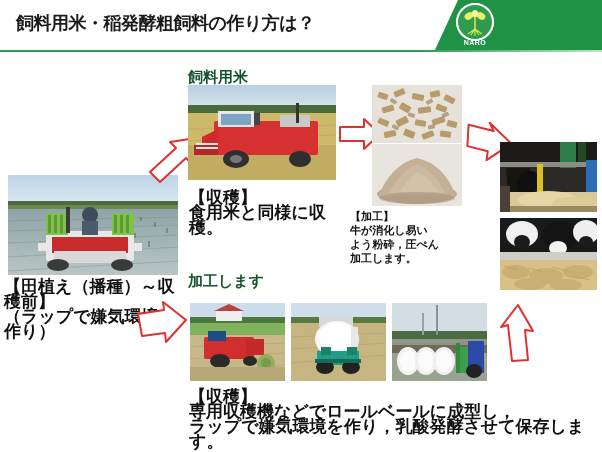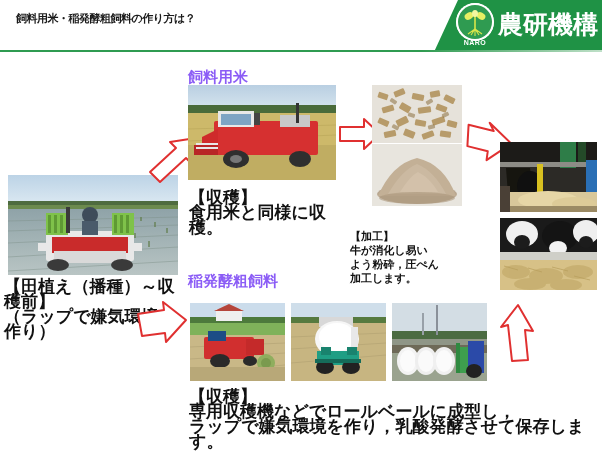--- a/index.html
+++ b/index.html
@@ -27,21 +27,21 @@
     position: absolute;
     left: 0; top: 0;
     width: 602px;
     height: 52px;
     background: #ffffff;
     overflow: hidden;
   }
   .header-title {
     position: absolute;
     left: 16px; top: 11px;
-    font-size: 11px;
+    font-size: 18px;
     font-weight: bold;
     color: #1a1a1a;
     letter-spacing: -0.5px;
     white-space: nowrap;
   }
   .brand-block {
     position: absolute;
     right: 0; top: 0;
     width: 168px;
     height: 52px;
@@ -86,21 +86,21 @@
     left: 0; top: 50px;
     width: 602px; height: 3px;
     background: linear-gradient(to right, #2f9b51 0%, #2f9b51 70%, #bfe0c8 100%);
   }
 
   
   .sec-heading {
     position: absolute;
     font-size: 15px;
     font-weight: bold;
-    color: #8b5cf6;
+    color: #14532d;
     white-space: nowrap;
   }
   #heading-shiryou { left: 188px; top: 68px; }
   #heading-ine     { left: 188px; top: 272px; }
 
   
   .photo {
     position: absolute;
     overflow: hidden;
     background: #c8c8c8;
@@ -136,30 +136,29 @@
           <circle cx="19" cy="19" r="19" fill="#ffffff"></circle>
           <circle cx="19" cy="19" r="17" fill="#2f9b51"></circle>
           <path d="M19 26 L19 12" stroke="#d9e64a" stroke-width="1.6" fill="none"></path>
           <ellipse cx="13" cy="13" rx="4.6" ry="3.4" fill="#e7ef63" transform="rotate(-28 13 13)"></ellipse>
           <ellipse cx="25" cy="13" rx="4.6" ry="3.4" fill="#e7ef63" transform="rotate(28 25 13)"></ellipse>
           <ellipse cx="19" cy="10.5" rx="3" ry="3.6" fill="#f2f7a0"></ellipse>
           <path d="M19 26 L12 31 M19 26 L26 31 M19 26 L15 32 M19 26 L23 32 M19 26 L19 33" stroke="#d9e64a" stroke-width="1.1" fill="none"></path>
         </svg>
       </div>
       <div class="naro-word">NARO</div>
-      <div class="brand-text">農研機構</div>
     </div>
 
     <div class="header-rule"></div>
 
   </div>
 
   <div id="heading-shiryou" class="sec-heading">飼料用米</div>
 
-  <div id="heading-ine" class="sec-heading">稲発酵粗飼料</div>
+  <div id="heading-ine" class="sec-heading">加工します</div>
 
   <div class="photo" style="left:8px; top:175px; width:170px; height:100px;">
     <svg width="170" height="100" viewBox="0 0 170 100">
       <defs>
         <linearGradient id="sky1" x1="0" y1="0" x2="0" y2="1">
           <stop offset="0%" stop-color="#bcd3e6"></stop>
             <stop offset="100%" stop-color="#dce9f2"></stop>
         </linearGradient>
         <linearGradient id="water1" x1="0" y1="0" x2="0" y2="1">
           <stop offset="0%" stop-color="#8fa3a8"></stop>
@@ -300,21 +299,21 @@
     <svg width="90" height="62" viewBox="0 0 90 62">
       <rect width="90" height="62" fill="#e8e5de"></rect>
       <ellipse cx="45" cy="50" rx="40" ry="10" fill="#b9a790"></ellipse>
       <path d="M6 52 Q20 20 45 14 Q72 20 84 52 Z" fill="#c3b096"></path>
       <path d="M16 50 Q30 26 45 20 Q62 27 74 50 Z" fill="#cdbba3" opacity="0.85"></path>
       <path d="M28 48 Q38 32 46 28 Q58 34 66 48 Z" fill="#d6c5ae" opacity="0.7"></path>
       <ellipse cx="45" cy="54" rx="38" ry="6" fill="#ab977d" opacity="0.6"></ellipse>
     </svg>
   </div>
 
-  <div class="caption small" style="left:350px; top:209px; width:130px;margin-top:20px;">【加工】
+  <div class="caption small" style="left:350px; top:209px; width:130px;">【加工】
 牛が消化し易い
 よう粉砕，圧ぺん
 加工します。</div>
 
   <div class="arrow" style="left:460px; top:118px;">
     <svg width="56" height="52" viewBox="0 0 56 52">
       <path d="M5 12 L31 12 L25 5 L51 20 L31 42 L30 33 L9 33 Z" fill="#ffffff" stroke="#e03030" stroke-width="2" stroke-linejoin="round" transform="rotate(14 28 24)"></path>
     </svg>
   </div>
 

